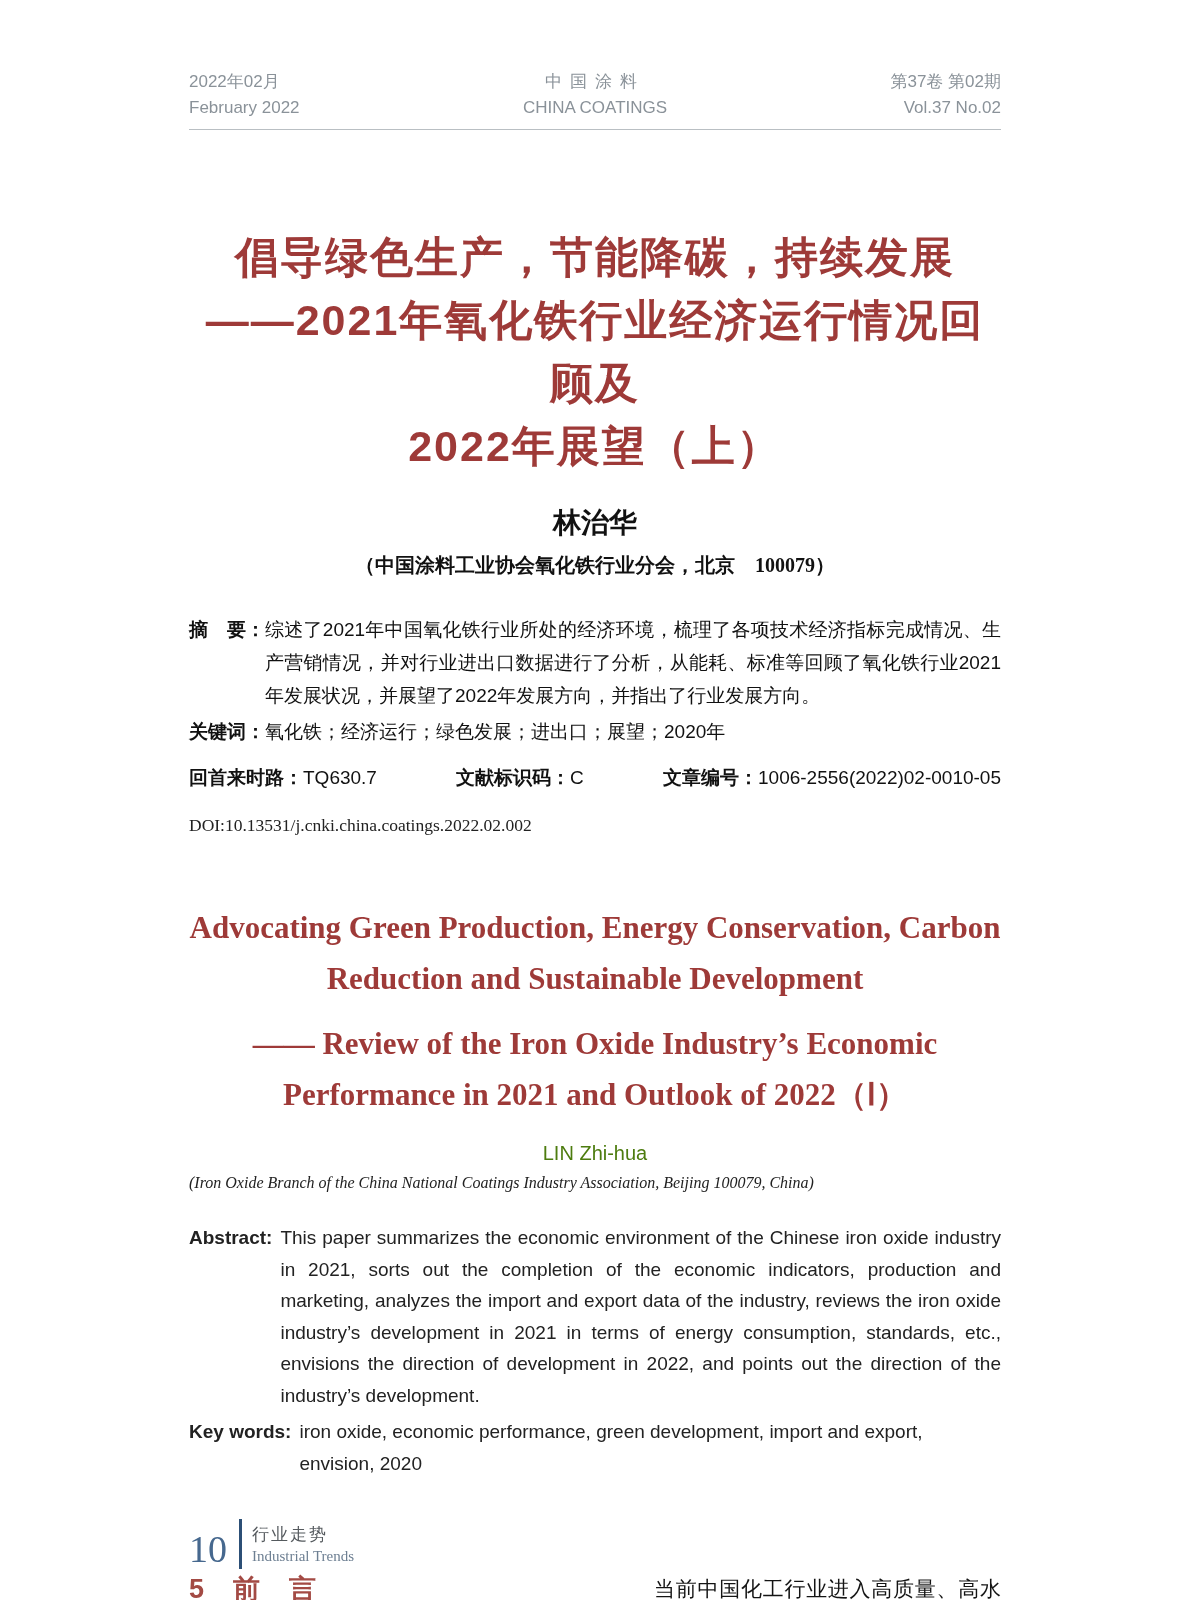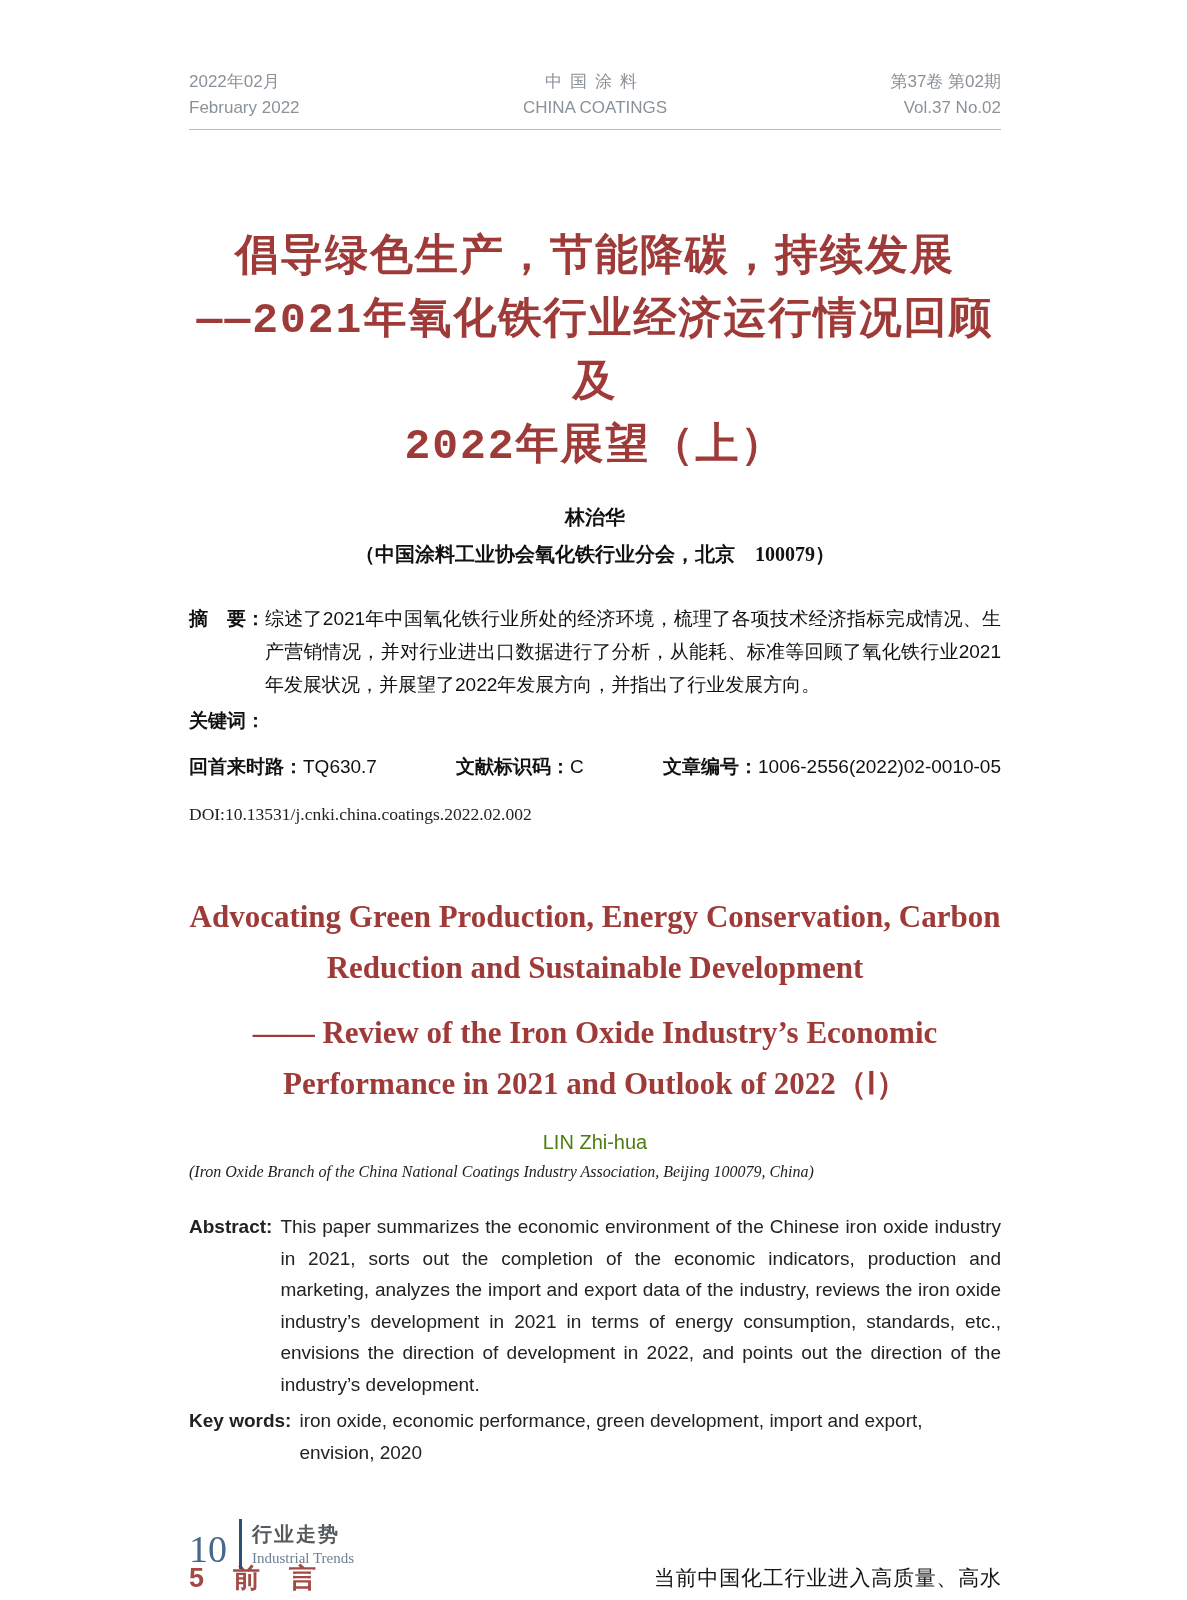--- a/index.html
+++ b/index.html
@@ -29,32 +29,32 @@
     line-height: 26px;
   }
   .running-head .rh-center { text-align: center; }
   .running-head .rh-center .zh { letter-spacing: 8px; }
   .running-head .rh-right { text-align: right; }
   
   .title-zh {
     margin-top: 96px;
     text-align: center;
     color: #9e3a38;
-    font-family: Liberation Mono, monospace;
+    font-family: Liberation Sans, sans-serif;
     font-weight: bold;
     font-size: 43px;
     line-height: 63px;
     letter-spacing: 2px;
   }
   .author-zh {
     margin-top: 26px;
     text-align: center;
     font-family: "Liberation Sans", sans-serif;
     font-weight: bold;
-    font-size: 20px;
+    font-size: 28px;
     color: #111;
   }
   .affiliation-zh {
     margin-top: 10px;
     text-align: center;
     font-size: 20px;
     font-weight: 600;
     color: #111;
   }
   
@@ -158,22 +158,22 @@
     margin-top: 10px;
   }
   .footer-bar {
     width: 3px;
     height: 50px;
     background: #2c4f76;
     margin-right: 10px;
   }
   .footer-col .col-zh {
     font-family: "Liberation Sans", sans-serif;
-    font-weight: bold;
-    font-size: 20px;
+    font-weight: normal;
+    font-size: 17px;
     color: #555a5e;
     letter-spacing: 2px;
   }
   .footer-col .col-en {
     font-family: "Liberation Serif", serif;
     font-size: 15px;
     color: #6d7f92;
     margin-top: 2px;
   }
 </style>
@@ -206,20 +206,21 @@
   <div class="author-zh">林治华</div>
   <div class="affiliation-zh">（中国涂料工业协会氧化铁行业分会，北京　100079）</div>
 
   <div class="zh-block">
     <div class="abstract-zh">
       <span class="label">摘　要：</span>
       <span class="text">综述了2021年中国氧化铁行业所处的经济环境，梳理了各项技术经济指标完成情况、生产营销情况，并对行业进出口数据进行了分析，从能耗、标准等回顾了氧化铁行业2021年发展状况，并展望了2022年发展方向，并指出了行业发展方向。</span>
     </div>
     <div class="keywords-zh">
       <span class="label">关键词：</span>
+      <span class="text">氧化铁；经济运行；绿色发展；进出口；展望；2020年</span>
     </div>
     <div class="meta-row">
       <div>
         <span class="label">回首来时路：</span><span>TQ630.7</span>
       </div>
       <div>
         <span class="label">文献标识码：</span><span>C</span>
       </div>
       <div>
         <span class="label">文章编号：</span><span>1006-2556(2022)02-0010-05</span>

